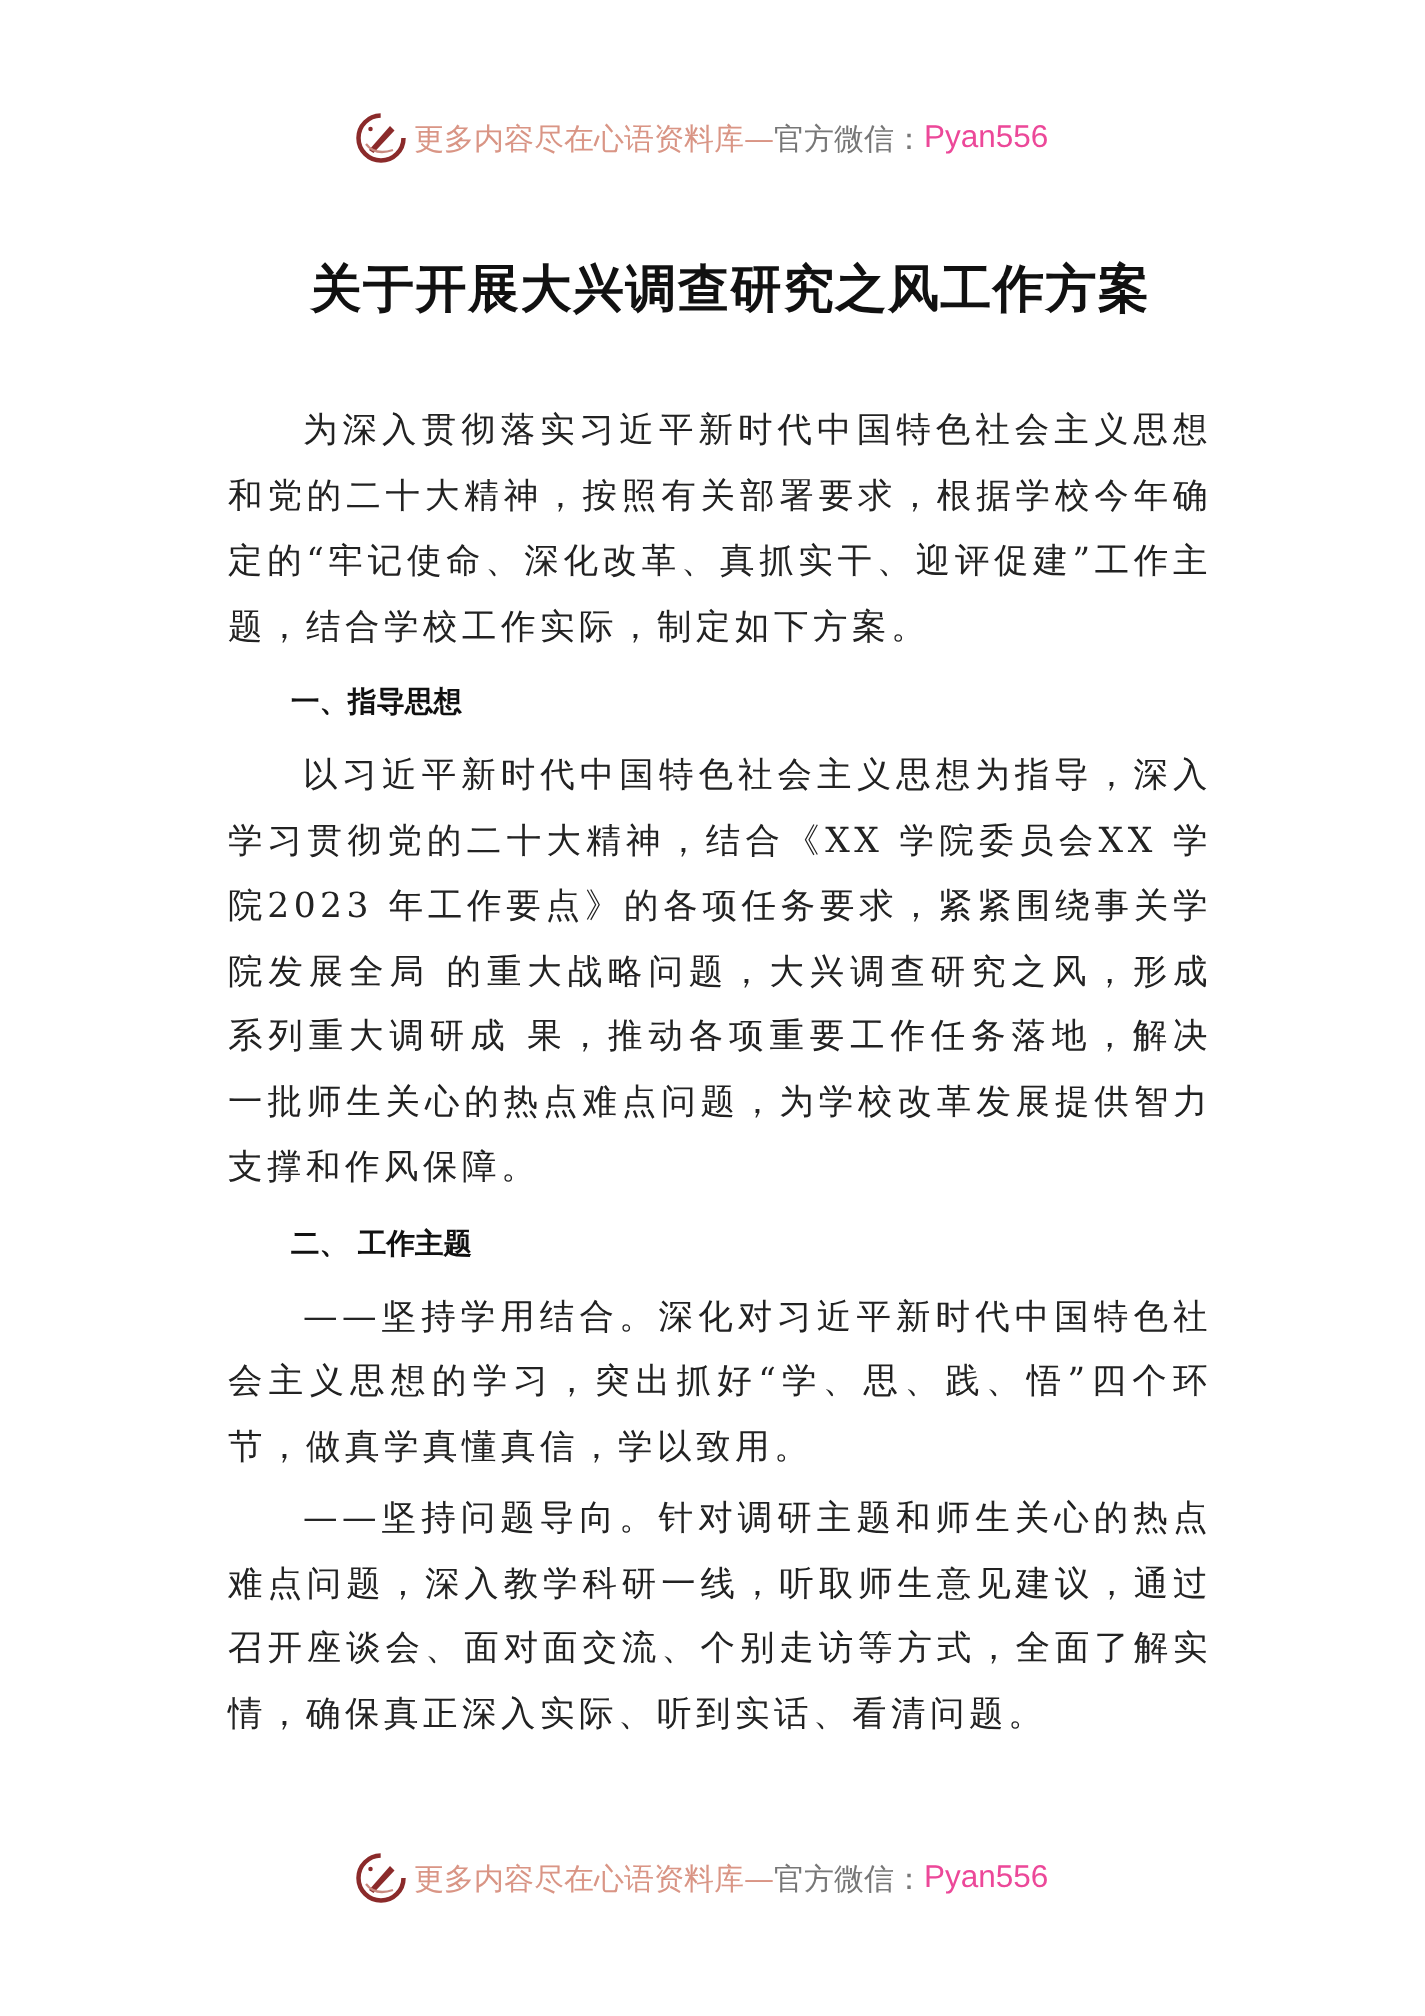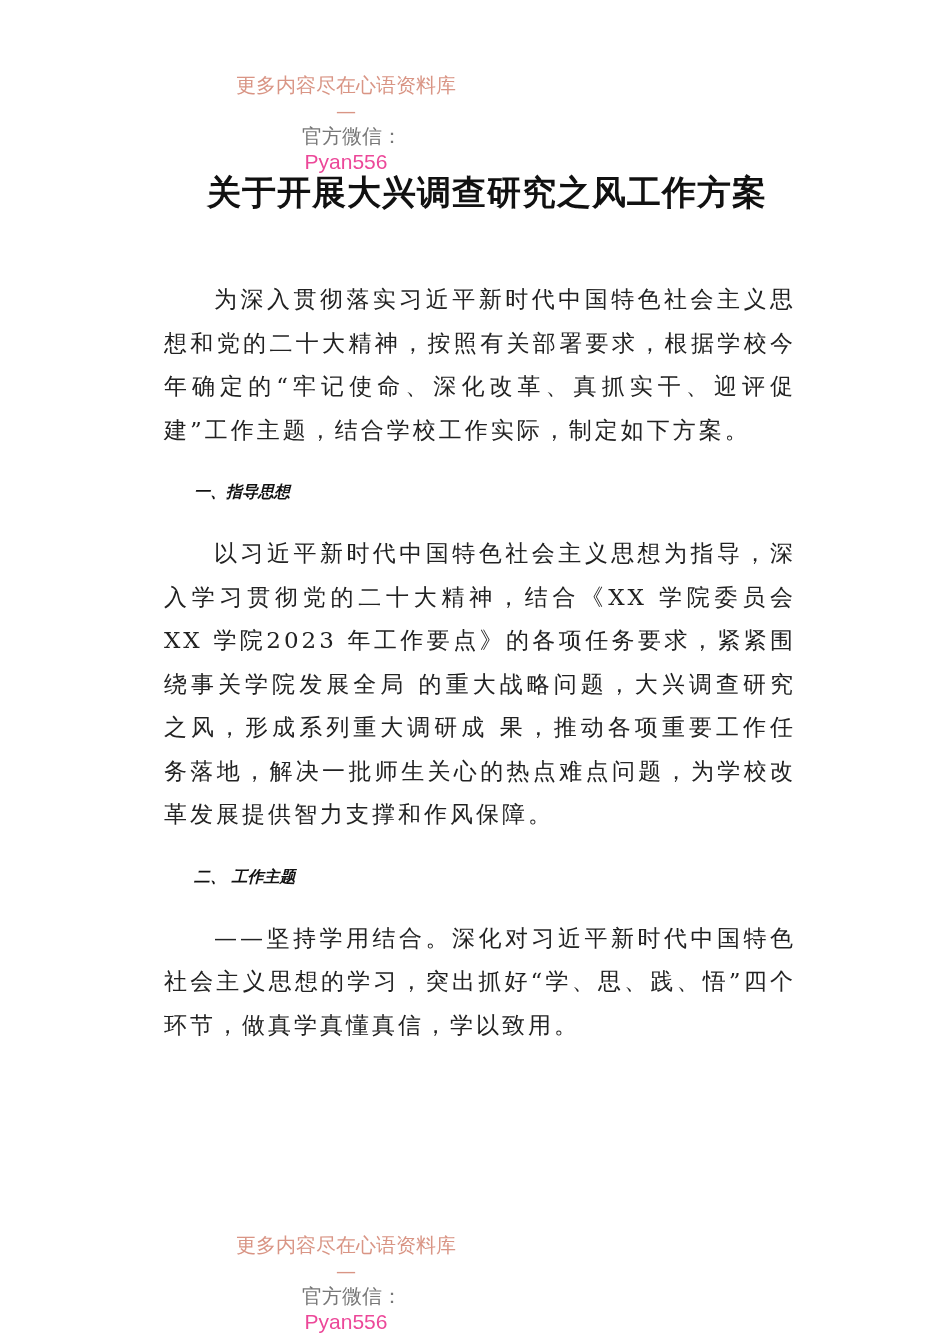--- a/index.html
+++ b/index.html
@@ -1,32 +1,32 @@
 <!DOCTYPE html>
 <html><head>
 <meta charset="utf-8">
 <style>
   html, body { margin: 0; padding: 0; background: #ffffff; }
   body { width: 950px; height: 1344px; position: relative; overflow: hidden;
          font-family: "DejaVu Serif", "Liberation Serif", serif; color: #222; }
-  .banner { position: absolute; left: 236px; height: 40px; display: flex; align-items: center; flex-direction: column; }
+  .banner { position: absolute; left: 236px; height: 40px; display: flex; align-items: center; }
   .banner.top { top: 72px; }
   .banner.bottom { top: 1232px; }
   .logo { width: 36px; height: 36px; margin-right: 4px; }
   .banner .pink { color: #d99585; font-size: 20px; font-family: "DejaVu Serif", serif; letter-spacing: 0px; }
-  .banner .gray { color: #777; font-size: 20px; font-family: "DejaVu Serif", serif; margin-left: 12px; }
+  .banner .gray { color: #777; font-size: 20px; font-family: "DejaVu Serif", serif; }
   .banner .pyan { color: #ec4899; font-size: 21px; font-family: "Liberation Sans", sans-serif; }
   .title { position: absolute; top: 170px; left: 12px; width: 950px; text-align: center;
            font-family: "DejaVu Sans", sans-serif; font-weight: bold; font-size: 34px; color: #111; letter-spacing: 1px; }
   .content { position: absolute; top: 262px; left: 148px; width: 664px; }
   .p { font-size: 23px; line-height: 43.5px; text-align: justify; text-align-last: left;
-       letter-spacing: 3px; margin: 16px; color: #222; }
+       letter-spacing: 3px; margin: 4px; color: #222; }
   .p.indent { text-indent: 50px; }
-  .h { font-family: "DejaVu Sans", sans-serif; font-weight: bold; font-size: 16px;
-       line-height: 48px; margin: 2px 0 1px 0; padding-left: 46px; color: #111; font-style: italic; }
+  .h { font-family: "DejaVu Sans", sans-serif; font-weight: bold; font-size: 19px;
+       line-height: 48px; margin: 2px 0 1px 0; padding-left: 46px; color: #111; }
 </style>
 </head>
 <body>
 
 <div class="banner top">
   <svg class="logo" viewBox="0 0 36 36">
     <circle cx="18" cy="18" r="15" fill="none" stroke="#8b2a2a" stroke-width="3" stroke-dasharray="70 30"></circle>
     <path d="M10 26 L24 10 L27 13 L13 28 Z" fill="#8b2a2a"></path>
     <path d="M8 22 Q14 30 26 26" fill="none" stroke="#c98a80" stroke-width="1.5"></path>
     <circle cx="11" cy="12" r="1.5" fill="#8b2a2a"></circle>
@@ -40,20 +40,21 @@
 <div class="title">关于开展大兴调查研究之风工作方案</div>
 
 <div class="content">
   <p class="p indent">为深入贯彻落实习近平新时代中国特色社会主义思想和党的二十大精神，按照有关部署要求，根据学校今年确定的“牢记使命、深化改革、真抓实干、迎评促建”工作主题，结合学校工作实际，制定如下方案。</p>
 
   <div class="h">一、指导思想</div>
   <p class="p indent">以习近平新时代中国特色社会主义思想为指导，深入学习贯彻党的二十大精神，结合《XX 学院委员会XX 学院2023 年工作要点》的各项任务要求，紧紧围绕事关学院发展全局 的重大战略问题，大兴调查研究之风，形成系列重大调研成 果，推动各项重要工作任务落地，解决一批师生关心的热点难点问题，为学校改革发展提供智力支撑和作风保障。</p>
 
   <div class="h">二、 工作主题</div>
   <p class="p indent">——坚持学用结合。深化对习近平新时代中国特色社会主义思想的学习，突出抓好“学、思、践、悟”四个环节，做真学真懂真信，学以致用。</p>
+  <p class="p indent">——坚持问题导向。针对调研主题和师生关心的热点难点问题，深入教学科研一线，听取师生意见建议，通过召开座谈会、面对面交流、个别走访等方式，全面了解实情，确保真正深入实际、听到实话、看清问题。</p>
 </div>
 
 <div class="banner bottom">
   <svg class="logo" viewBox="0 0 36 36">
     <circle cx="18" cy="18" r="15" fill="none" stroke="#8b2a2a" stroke-width="3" stroke-dasharray="70 30"></circle>
     <path d="M10 26 L24 10 L27 13 L13 28 Z" fill="#8b2a2a"></path>
     <path d="M8 22 Q14 30 26 26" fill="none" stroke="#c98a80" stroke-width="1.5"></path>
     <circle cx="11" cy="12" r="1.5" fill="#8b2a2a"></circle>
   </svg>
   <span class="pink">更多内容尽在心语资料库</span>

